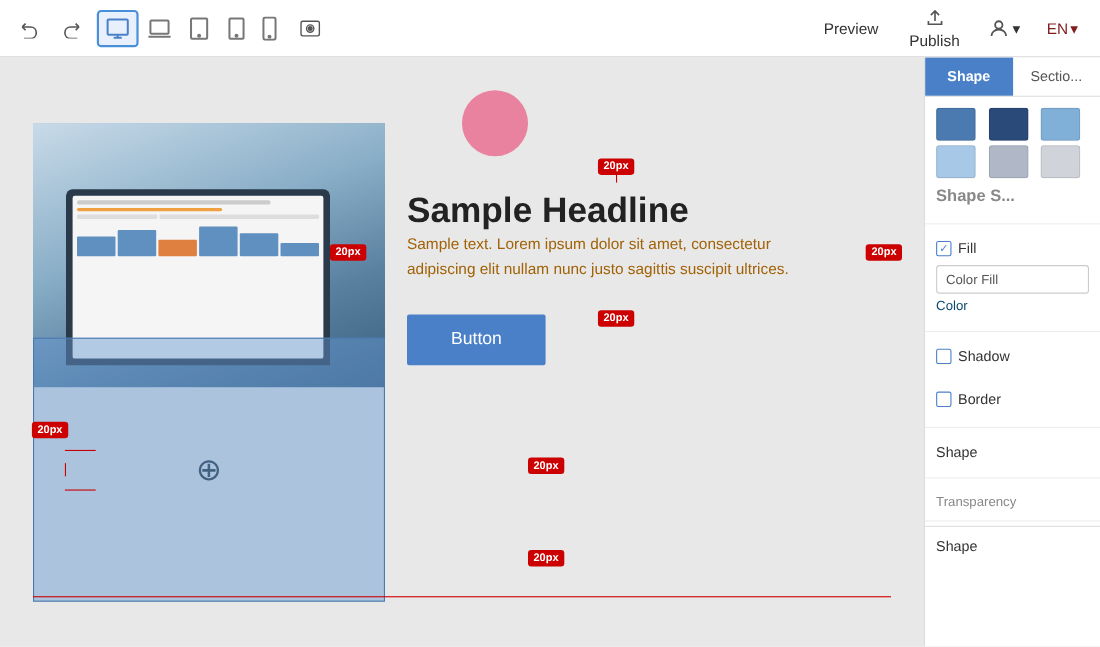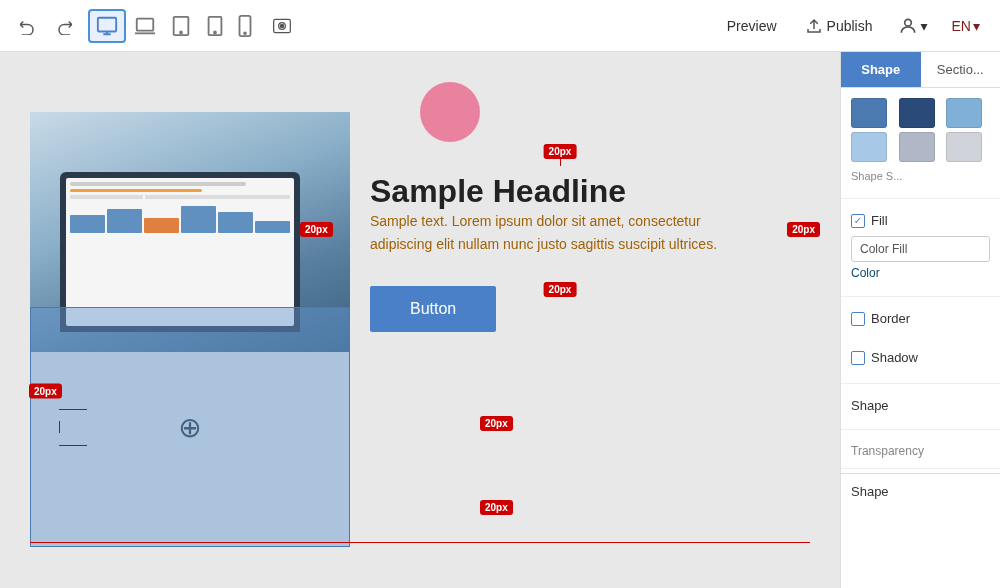--- a/index.html
+++ b/index.html
@@ -50,20 +50,21 @@
       background: none;
       border: none;
       cursor: pointer;
       font-size: 14px;
       color: #333;
       padding: 6px 10px;
       border-radius: 4px;
       display: flex;
       align-items: center;
       gap: 4px;
+      flex-direction: column;
     }
     .user-btn {
       background: none;
       border: none;
       cursor: pointer;
       font-size: 14px;
       color: #333;
       padding: 6px 8px;
       border-radius: 4px;
       display: flex;
@@ -277,24 +278,24 @@
       background: #4a80c8;
       color: #fff;
       font-weight: bold;
     }
 
     
     .panel-section {
       padding: 10px 10px 6px;
     }
     .panel-section-title {
-      font-size: 11px;
+      font-size: 15px;
       color: #888;
       margin-bottom: 6px;
-      font-weight: 400;
+      font-weight: 700;
       text-transform: none;
     }
 
     
     .color-swatches {
       display: grid;
       grid-template-columns: repeat(3, 1fr);
       gap: 4px;
       margin-bottom: 8px;
     }
@@ -583,28 +584,28 @@
       </div>
       <input class="color-fill-input" type="text" value="Color Fill" style="">
       <div class="color-label">Color</div>
     </div>
 
     <div class="divider"></div>
 
     <div class="panel-section">
       <div class="option-row">
         <div class="checkbox-custom"></div>
-        <span class="option-label">Border</span>
+        <span class="option-label">Shadow</span>
       </div>
     </div>
 
     <div class="panel-section">
       <div class="option-row">
         <div class="checkbox-custom"></div>
-        <span class="option-label">Shadow</span>
+        <span class="option-label">Border</span>
       </div>
     </div>
 
     <div class="divider"></div>
 
     <div class="panel-section">
       <div class="shape-section-title">Shape</div>
     </div>
 
     <div class="divider"></div>

